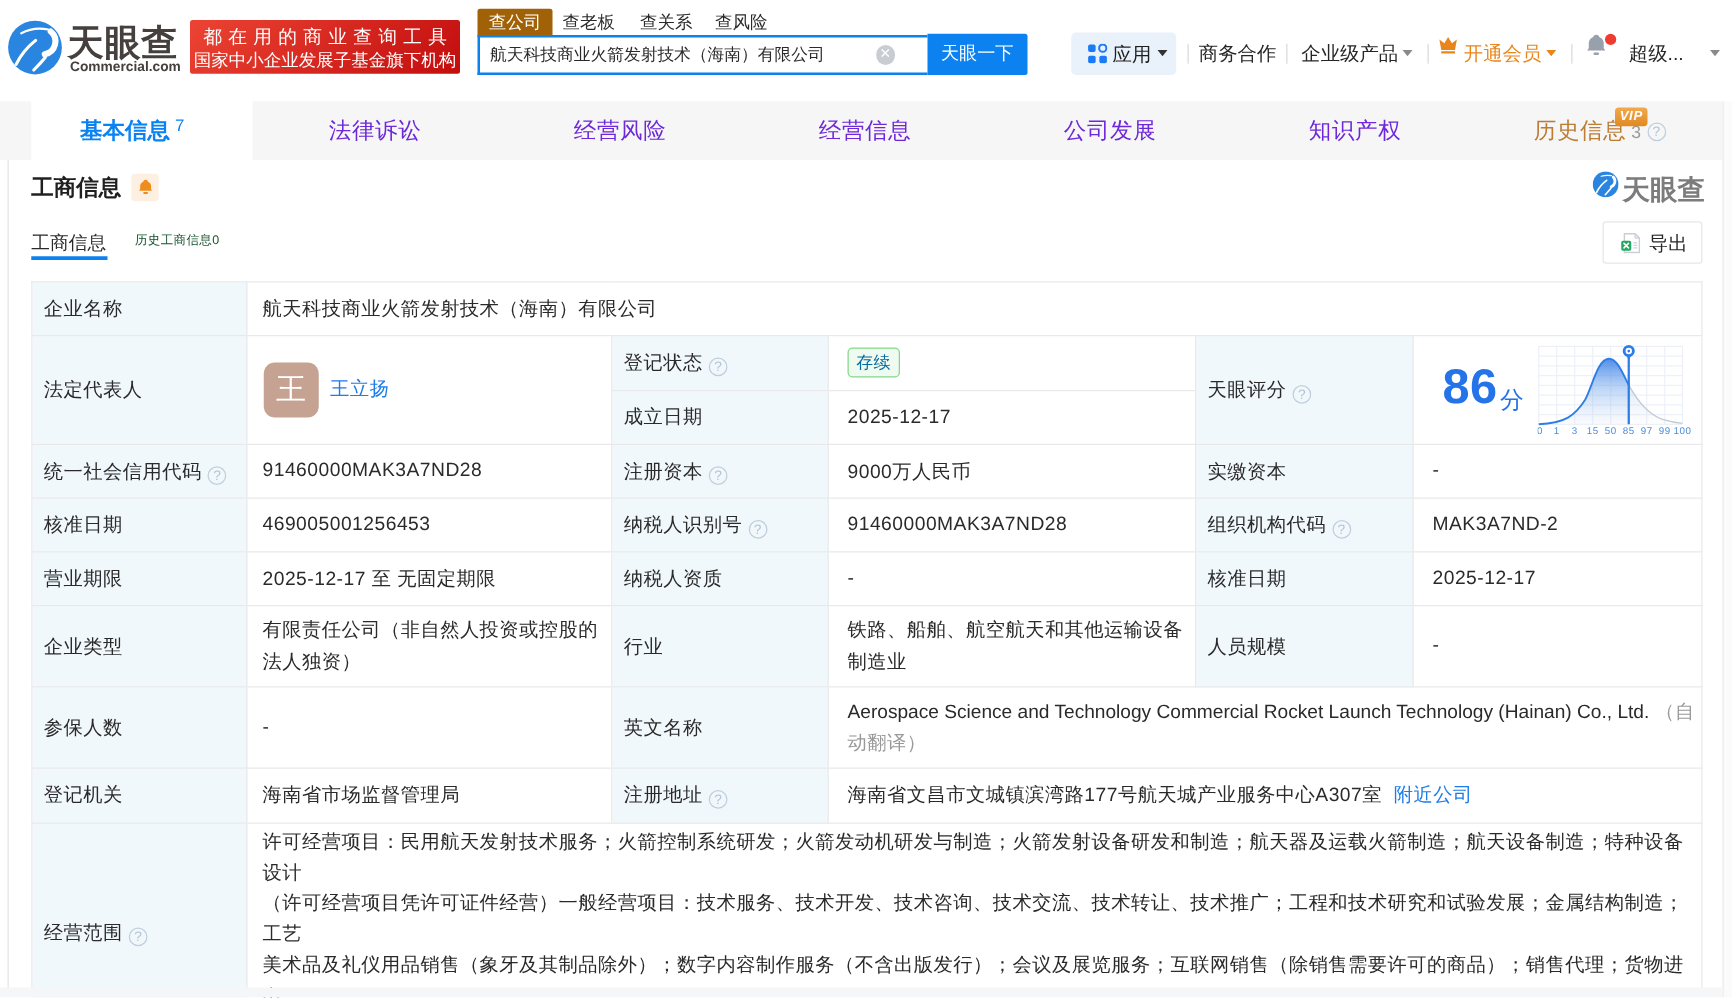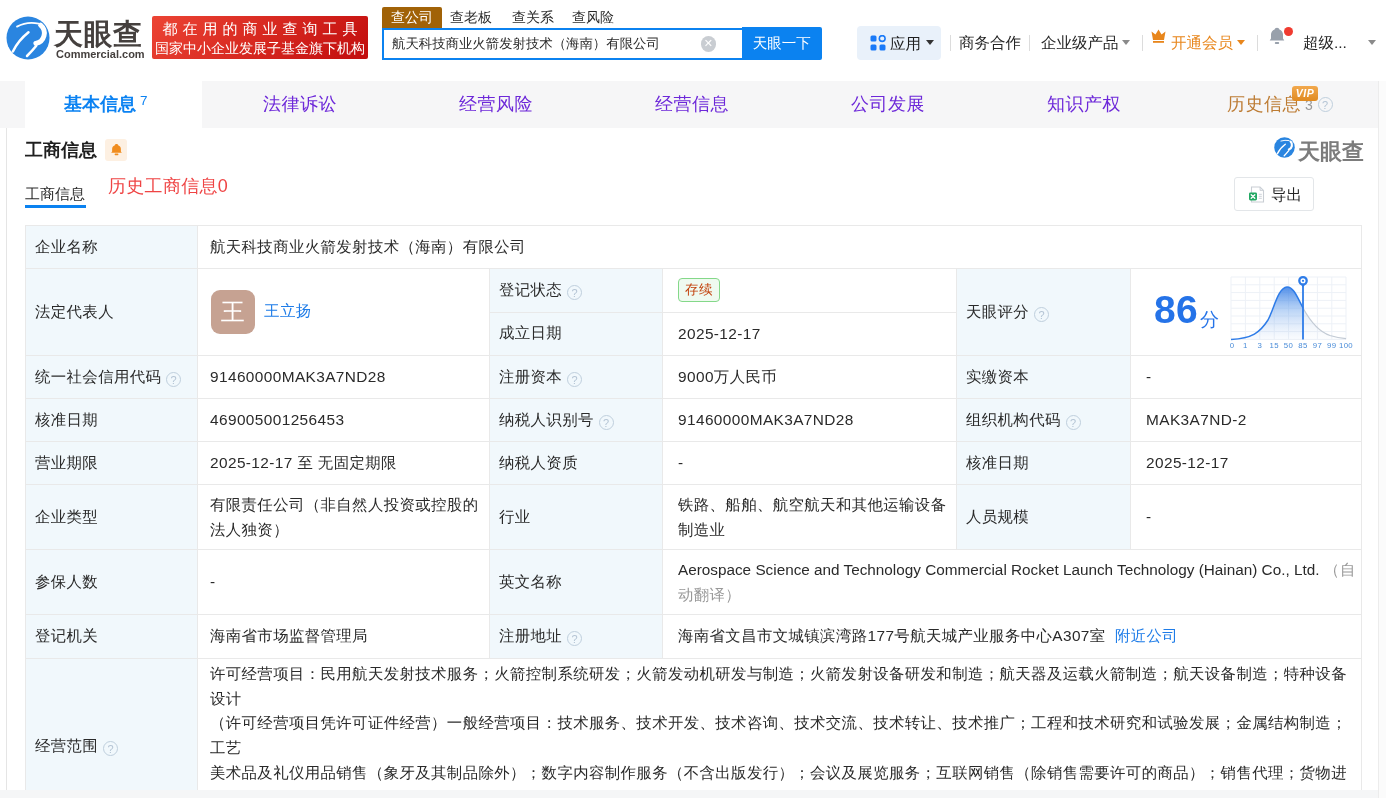--- a/index.html
+++ b/index.html
@@ -30,21 +30,21 @@
   #bigtable td { border:1px solid #e9e9e9; font-size:15.4px; letter-spacing:0.4px; color:#2a2a2a;
     vertical-align:middle; padding:0; }
   #bigtable td.lb { background:#f1f8fc; padding-left:9px; }
   #bigtable td.vl { padding-left:15px; }
   #bigtable td.v2 { padding-left:12px; }
   .qm { display:inline-block; width:15px; height:15px; line-height:14px; border:1px solid #bfcfdd;
     border-radius:50%; color:#b4c4d4; font-size:11px; text-align:center; margin-left:5px;
     vertical-align:-2px; font-weight:400; }
   .link { color:#1e7ce8; text-decoration:none; }
   .tag-green { display:inline-block; height:24px; line-height:22px; padding:0 6px;
-    border:1px solid #84d889; border-radius:4px; background:#effaf0; color:#c2410c; font-size:13.5px; }
+    border:1px solid #84d889; border-radius:4px; background:#effaf0; color:#0369a1; font-size:13.5px; }
 </style>
 </head>
 <body>
 <div id="page">
 
   <div id="header">
 
     <svg class="abs" style="left:6px; top:16px;" width="44" height="44" viewBox="0 0 44 44">
       <circle cx="22" cy="22" r="21.5" fill="#2a85e0"></circle>
       <path d="M11,10.6 Q21,5.2 32.5,7.6" stroke="#fff" stroke-width="1.8" fill="none" stroke-linecap="round"></path>
@@ -142,23 +142,23 @@
     <circle cx="22" cy="22" r="21.5" fill="#2a85e0"></circle>
     <path d="M14.5,8.4 Q23,5.8 31.6,7.4" stroke="#fff" stroke-width="2" fill="none" stroke-linecap="round"></path>
     <path d="M34.7,9.6 A 10,10 0 0 1 31.2,26" stroke="#fff" stroke-width="4.6" fill="none" stroke-linecap="round"></path>
     <path d="M6.9,35.3 C10.5,27.5 16.5,20.5 23.7,15.2" stroke="#fff" stroke-width="2.8" fill="none" stroke-linecap="round"></path>
     <path d="M21.4,39.4 C24.8,35.8 28,32.2 30.9,28.6" stroke="#fff" stroke-width="2.8" fill="none" stroke-linecap="round"></path>
   </svg>
   <div class="abs" style="left:1298px; top:137px; font-size:22px; font-weight:bold; color:#7c7c7c;">天眼查</div>
 
   <div class="abs" style="left:25px; top:185px; font-size:15px; color:#2a2a2a; font-weight:500;">工商信息</div>
   <div class="abs" style="left:25px; top:205px; width:61px; height:3px; background:#0b82f0;"></div>
-  <div class="abs" style="left:108px; top:174px; font-size:18px; letter-spacing:0.3px; color:#ef4444;">历史工商信息0</div>
-
-  <div class="abs" style="left:1234px; top:177px; width:80px; height:34px; border:1px solid #e3e6e9; border-radius:3px; background:#fff;">
+  <div class="abs" style="left:108px; top:185px; font-size:10px; letter-spacing:0.3px; color:#14532d;">历史工商信息0</div>
+
+  <div class="abs" style="left:1282px; top:177px; width:80px; height:34px; border:1px solid #e3e6e9; border-radius:3px; background:#fff;">
     <svg style="position:absolute; left:13px; top:8px;" width="17" height="17" viewBox="0 0 17 17">
       <path d="M3.5 1 L12 1 L15.5 4.5 L15.5 16 L3.5 16 Z" fill="#fff" stroke="#c9ced4" stroke-width="1.1"></path>
       <path d="M12 1 L12 4.5 L15.5 4.5 Z" fill="#e7eaee" stroke="#c9ced4" stroke-width="0.8"></path>
       <rect x="1" y="6.5" width="8" height="8" rx="1.4" fill="#21a862"></rect>
       <path d="M3.2 8.7 L6.8 12.3 M6.8 8.7 L3.2 12.3" stroke="#fff" stroke-width="1.3" stroke-linecap="round"></path>
       <rect x="10.8" y="7.8" width="3" height="1" fill="#ced3d9"></rect>
       <rect x="10.8" y="9.8" width="3" height="1" fill="#ced3d9"></rect>
       <rect x="10.8" y="11.8" width="3" height="1" fill="#ced3d9"></rect>
     </svg>
     <span style="position:absolute; left:36px; top:7px; font-size:15.5px; color:#262626;">导出</span>

